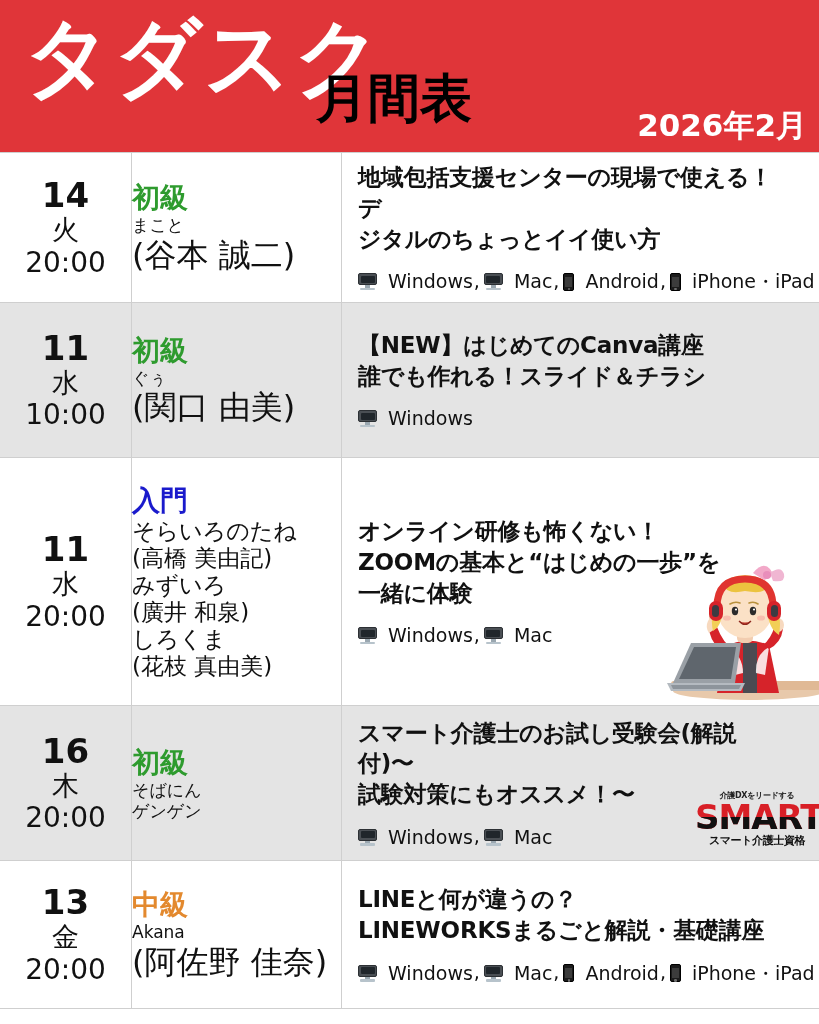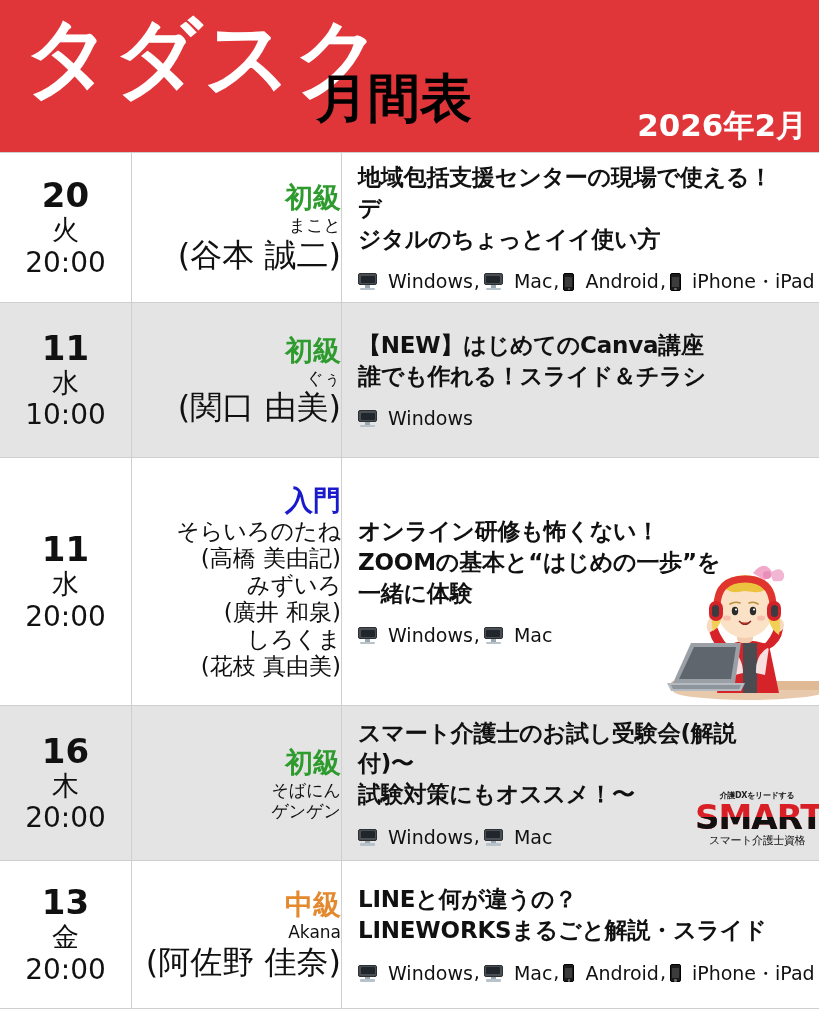--- a/index.html
+++ b/index.html
@@ -70,21 +70,21 @@
     vertical-align: middle;
     padding: 0;
   }
   .schedule td.col-date {
     width: 131px;
     text-align: center;
     border-left: none;
   }
   .schedule td.col-inst {
     width: 209px;
-    text-align: right;
+    text-align: left;
   }
   .schedule td.col-title {
     width: 477px;
     text-align: left;
     padding: 8px 10px 8px 16px;
     position: relative;
     border-right: none;
   }
 
   
@@ -278,21 +278,21 @@
     top: 17px;
     height: 17px;
   }
   .smart-word .half.bottom span {
     position: relative;
     top: -17px;
     display: block;
   }
   .smart-sub {
     font-size: 11px;
-    font-weight: 400;
+    font-weight: 700;
     color: #111;
     letter-spacing: -0.4px;
     white-space: nowrap;
     margin-top: 1px;
     font-family: "DejaVu Sans", "Liberation Sans", sans-serif;
   }
 
   
   .illus {
     position: absolute;
@@ -308,21 +308,21 @@
 <div class="header">
   <div class="header-brand">タダスク</div>
   <div class="header-sub">月間表</div>
   <div class="header-period">2026年2月</div>
 </div>
 
 <table class="schedule">
   <tbody id="schedule-body">
       <tr class="row-white" style="height: 150px;">
         <td class="col-date">
-          <div class="date-day">20</div>
+          <div class="date-day">14</div>
           <div class="date-dow">火</div>
           <div class="date-time">20:00</div>
         </td>
         <td class="col-inst">
           <div class="level level-beginner">初級</div>
           <div class="inst-name">まこと</div>
           <div class="inst-real">(谷本 誠二)</div>
         </td>
         <td class="col-title">
           <div class="course-title">
@@ -449,19 +449,19 @@
           <div class="date-time">20:00</div>
         </td>
         <td class="col-inst">
           <div class="level level-middle">中級</div>
           <div class="inst-name">Akana</div>
           <div class="inst-real">(阿佐野 佳奈)</div>
         </td>
         <td class="col-title">
           <div class="course-title">
             <div>LINEと何が違うの？</div>
-            <div>LINEWORKSまるごと解説・スライド</div>
+            <div>LINEWORKSまるごと解説・基礎講座</div>
           </div>
           <div class="platforms"><span class="plat"><span class="ico-desktop"><span class="scr"></span><span class="neck"></span><span class="base"></span></span><span class="plat-label">Windows</span></span><span class="plat-sep">,</span><span class="plat"><span class="ico-desktop"><span class="scr"></span><span class="neck"></span><span class="base"></span></span><span class="plat-label">Mac</span></span><span class="plat-sep">,</span><span class="plat"><span class="ico-phone"></span><span class="plat-label">Android</span></span><span class="plat-sep">,</span><span class="plat"><span class="ico-phone"></span><span class="plat-label">iPhone・iPad</span></span></div>
         </td>
       </tr>
     </tbody>
 </table>
 
 </body></html>

